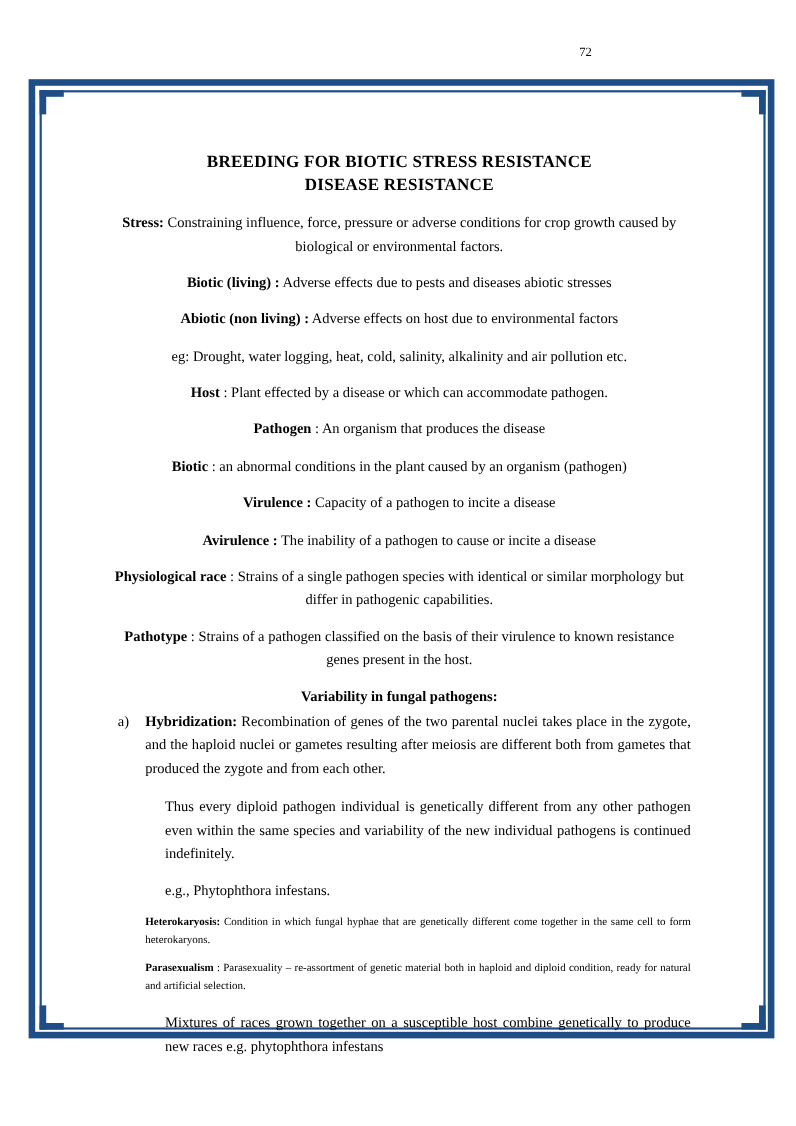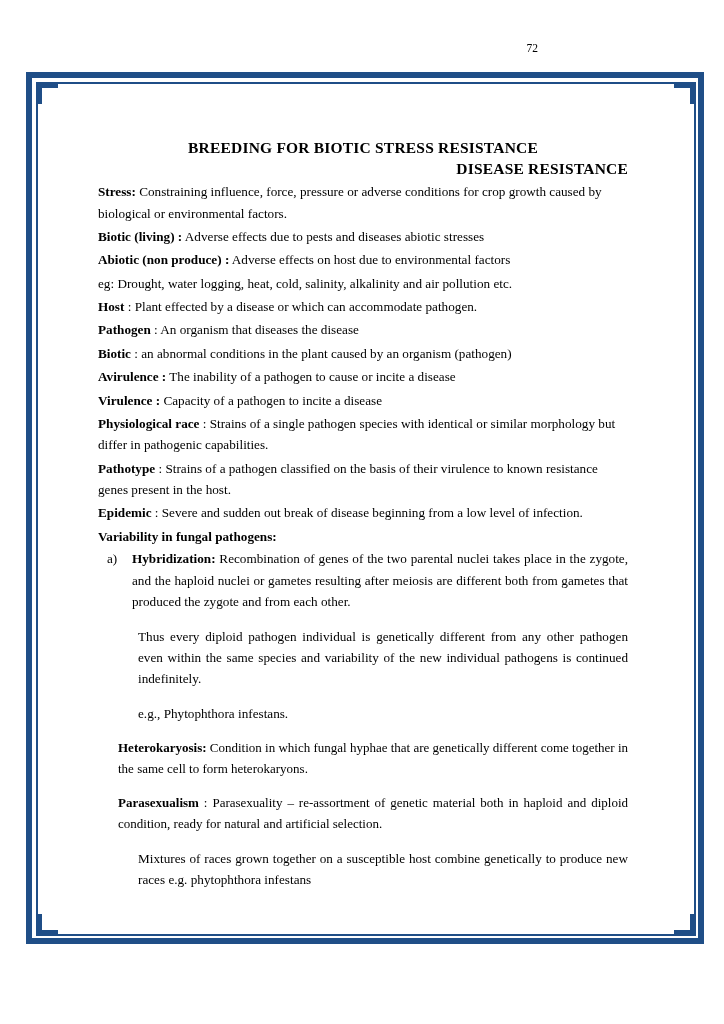--- a/index.html
+++ b/index.html
@@ -73,27 +73,27 @@
   }
 
   .title-block {
     text-align: center;
     font-weight: bold;
     font-size: 15.5px;
     line-height: 1.33;
     letter-spacing: 0.2px;
     margin-bottom: 0;
   }
-  .title-line2 { font-weight: bold; text-align: right; }
+  .title-line2 { font-weight: bold; }
 
   p.para {
-    margin: 2px 0 1px 0;
-    font-size: 13.2px;
-    line-height: 1.62;
-    text-align: left;
+    margin: 12px 0 1px 0;
+    font-size: 13.2px;
+    line-height: 1.62;
+    text-align: center;
   }
 
   .b { font-weight: bold; }
   .i { }
 
   .list {
     margin: 0;
     padding: 0;
     list-style: none;
   }
@@ -105,27 +105,27 @@
     text-align: justify;
     margin-bottom: 2px;
   }
   .list-marker {
     position: absolute;
     left: 9px;
     top: 0;
     font-size: 13.2px;
   }
   .indent1 {
-    margin-left: 20px;
-    font-size: 13px;
+    margin-left: 34px;
+    font-size: 10px;
     line-height: 1.62;
     text-align: justify;
   }
   .indent2 {
-    margin-left: 40px;
+    margin-left: 52px;
     font-size: 13.2px;
     line-height: 1.62;
     text-align: justify;
   }
   .blk { margin-bottom: 2px; }
 </style>
 </head>
 <body>
 
 <div class="page">
@@ -146,48 +146,45 @@
       <div class="title-line2">DISEASE RESISTANCE</div>
     </div>
 
     <p class="para">
       <span class="b">Stress:</span><span> Constraining influence, force, pressure or adverse conditions for crop growth caused by biological or environmental factors.</span>
     </p>
     <p class="para">
       <span class="b">Biotic (living) :</span><span> Adverse effects due to pests and diseases abiotic stresses</span>
     </p>
     <p class="para">
-      <span class="b">Abiotic (non produce) :</span><span> Adverse effects on host due to environmental factors</span>
+      <span class="b">Abiotic (non living) :</span><span> Adverse effects on host due to environmental factors</span>
     </p>
     <p class="para">
       <span>eg: Drought, water logging, heat, cold, salinity, alkalinity and air pollution etc.</span>
     </p>
     <p class="para">
       <span class="b">Host</span><span> : Plant effected by a disease or which can accommodate pathogen.</span>
     </p>
     <p class="para">
-      <span class="b">Pathogen</span><span> : An organism that diseases the disease</span>
+      <span class="b">Pathogen</span><span> : An organism that produces the disease</span>
     </p>
     <p class="para">
       <span class="b">Biotic</span><span> : an abnormal conditions in the plant caused by an organism (pathogen)</span>
     </p>
     <p class="para">
+      <span class="b">Virulence :</span><span> Capacity of a pathogen to incite a disease</span>
+    </p>
+    <p class="para">
       <span class="b">Avirulence :</span><span>  The inability of a pathogen to cause or incite a disease</span>
     </p>
     <p class="para">
-      <span class="b">Virulence :</span><span> Capacity of a pathogen to incite a disease</span>
-    </p>
-    <p class="para">
       <span class="b">Physiological race</span><span> : Strains of a single pathogen species with identical or similar morphology but differ in pathogenic capabilities.</span>
     </p>
     <p class="para">
       <span class="b">Pathotype</span><span> : Strains of a pathogen classified on the basis of their virulence to known resistance genes present in the host.</span>
-    </p>
-    <p class="para">
-      <span class="b">Epidemic</span><span> : Severe and sudden out break of disease beginning from a low level of infection.</span>
     </p>
 
     <p class="para">
       <span class="b">Variability in fungal pathogens:</span>
     </p>
 
     <ul class="list">
       <li class="list-item">
         <span class="list-marker">a)</span>
         <span class="b">Hybridization:</span><span> Recombination of genes of the two parental nuclei takes place in the zygote, and the haploid nuclei or gametes resulting after meiosis are different both from gametes that produced the zygote and from each other.</span>

